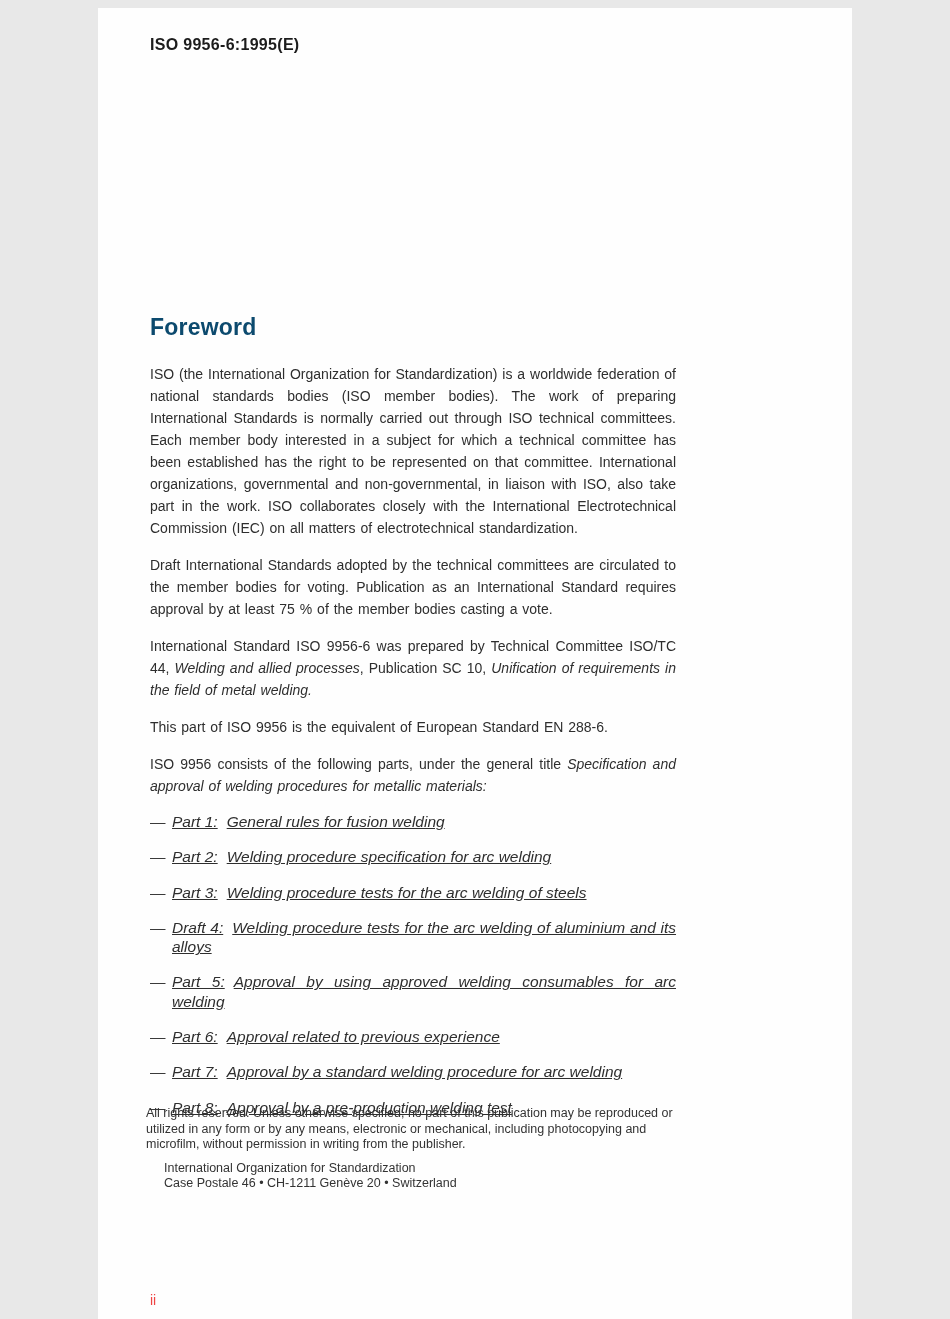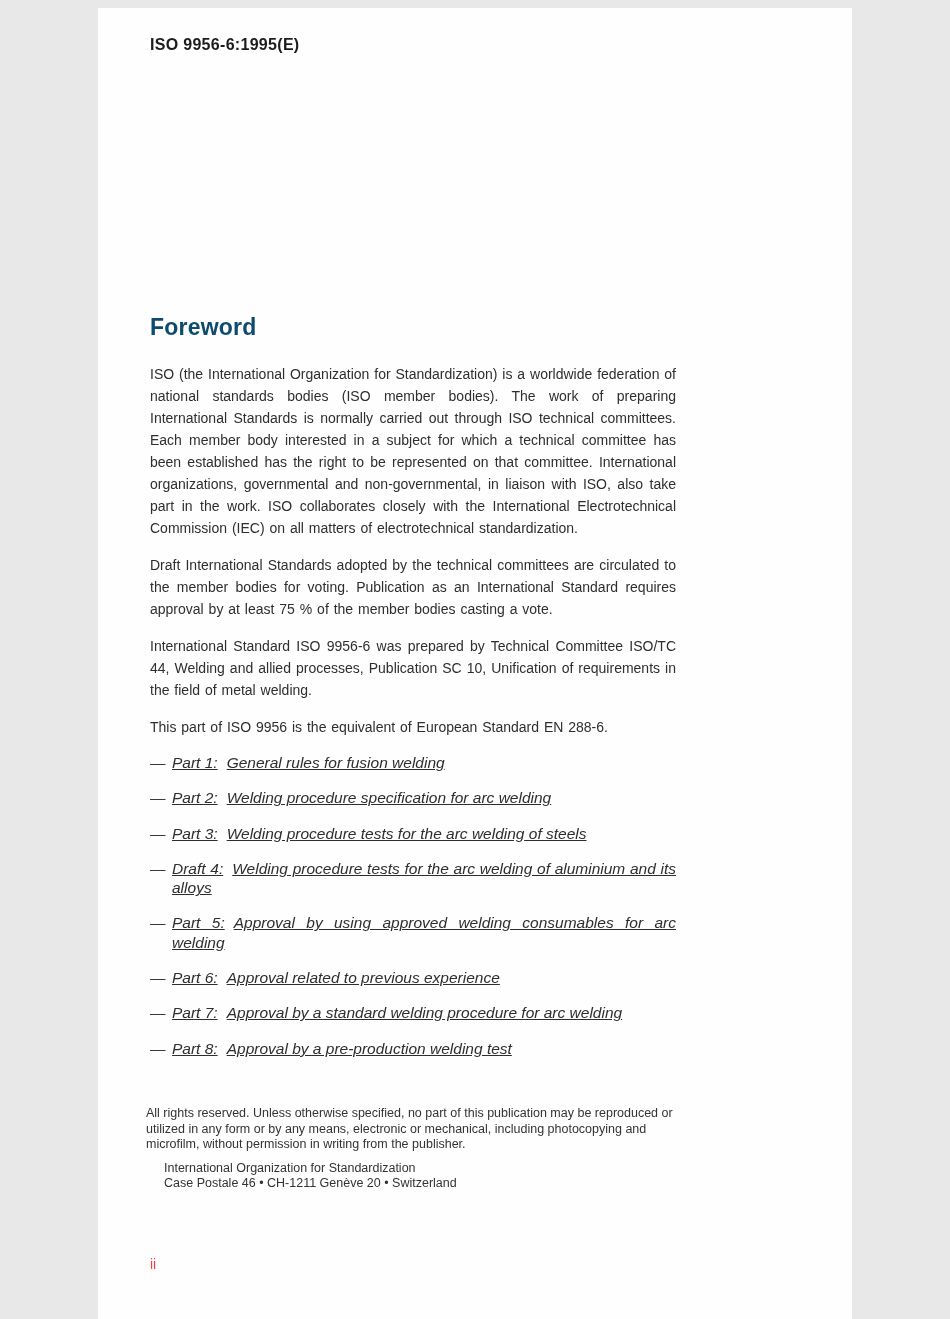--- a/index.html
+++ b/index.html
@@ -36,21 +36,21 @@
     margin-bottom: 22px;
     letter-spacing: 0.2px;
   }
   .content p {
     font-size: 14px;
     line-height: 22px;
     text-align: justify;
     margin-bottom: 15px;
     word-spacing: 1px;
   }
-  .it { }
+  .it { font-style: italic; }
   ul.parts {
     list-style: none;
     margin-top: 5px;
   }
   ul.parts li {
     display: flex;
     font-size: 15.5px;
     line-height: 19.3px;
     margin-bottom: 16px;
     font-style: italic;
@@ -77,41 +77,42 @@
   }
   .copyright-line {
     word-spacing: 11px;
     margin-bottom: 3px;
   }
   .rights { margin-bottom: 8px; }
   .org-block { padding-left: 18px; margin-bottom: 7px; }
   .printed-line { margin-top: 2px; }
   .page-number {
     position: absolute;
-    top: 1248px;
+    top: 1284px;
     left: 52px;
     font-size: 14px;
     color: #ef4444;
     text-align: right;
   }
 </style>
 </head>
 <body>
 
 <div class="page">
 
   <div class="doc-header">ISO 9956-6:1995(E)</div>
 
   <div class="content">
     <div class="fw-title">Foreword</div>
 
     <p>ISO (the International Organization for Standardization) is a worldwide federation of national standards bodies (ISO member bodies). The work of preparing International Standards is normally carried out through ISO technical committees. Each member body interested in a subject for which a technical committee has been established has the right to be represented on that committee. International organizations, governmental and non-governmental, in liaison with ISO, also take part in the work. ISO collaborates closely with the International Electrotechnical Commission (IEC) on all matters of electrotechnical standardization.</p>
     <p>Draft International Standards adopted by the technical committees are circulated to the member bodies for voting. Publication as an International Standard requires approval by at least 75 % of the member bodies casting a vote.</p>
     <p><span>International Standard ISO 9956-6 was prepared by Technical Committee ISO/TC 44, </span><span class="it">Welding and allied processes</span><span>, Publication SC 10, </span><span class="it">Unification of requirements in the field of metal welding.</span></p>
     <p>This part of ISO 9956 is the equivalent of European Standard EN 288-6.</p>
+    <p><span>ISO 9956 consists of the following parts, under the general title </span><span class="it">Specification and approval of welding procedures for metallic materials:</span></p>
 
     <ul class="parts">
       <li>
         <span class="dash">—</span>
         <span class="part-body"><span class="part-label">Part 1:</span><span>General rules for fusion welding</span></span>
       </li>
       <li>
         <span class="dash">—</span>
         <span class="part-body"><span class="part-label">Part 2:</span><span>Welding procedure specification for arc welding</span></span>
       </li>

